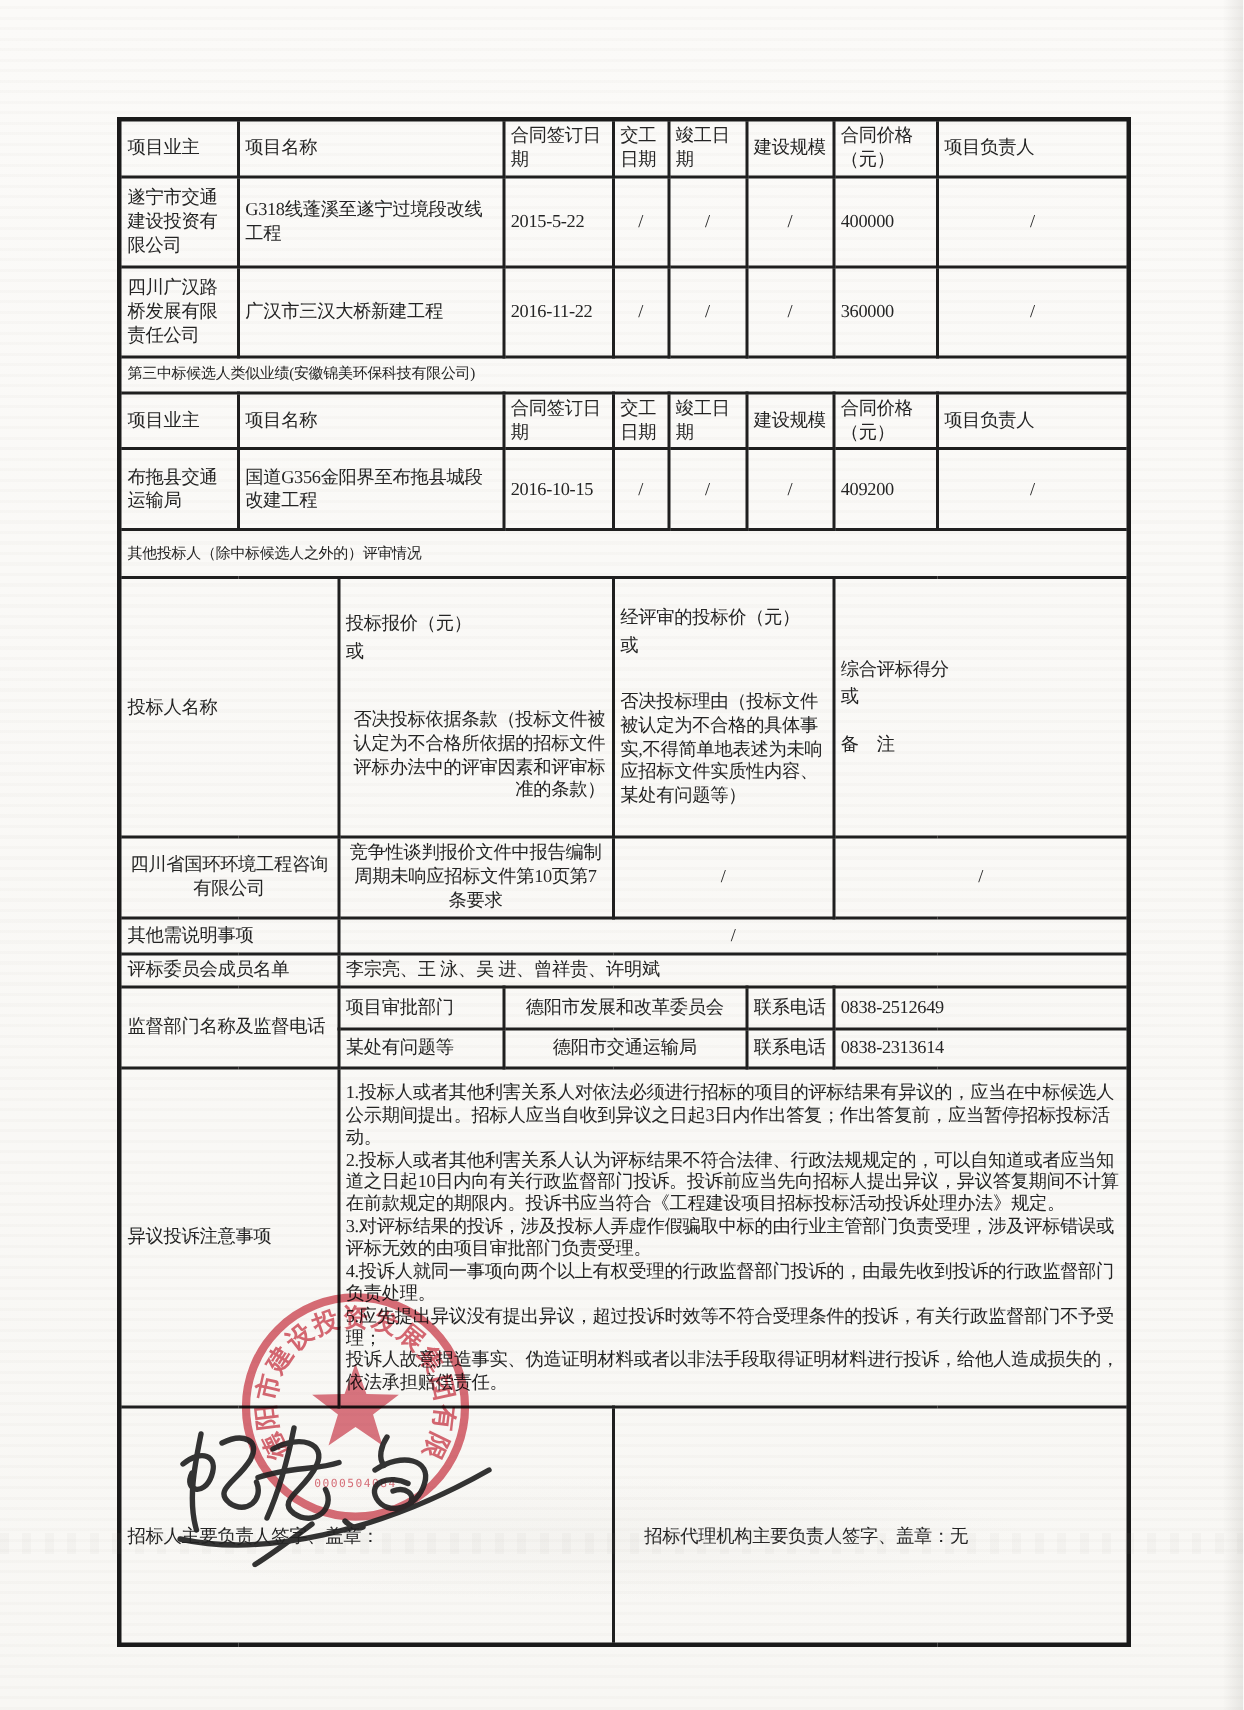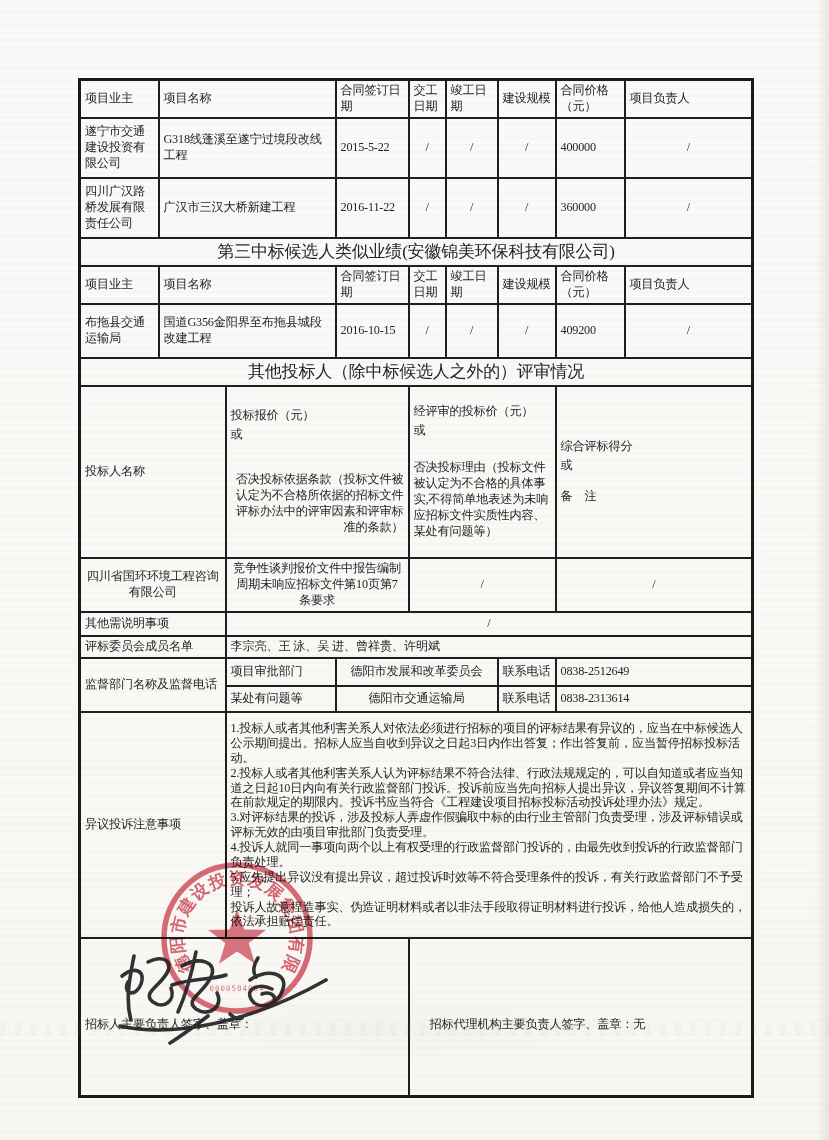--- a/index.html
+++ b/index.html
@@ -33,21 +33,21 @@
   }
   table.doc td{
     border:2px solid #1f1f1f;
     padding:2px 4px;
     vertical-align:middle;
     white-space:pre-line;
     overflow:hidden;
   }
   td.center{text-align:center;}
   td.top{vertical-align:top;}
-  td.sec{text-align:center;font-size:17px;padding:1px 2px;}
+  td.sec{text-align:left;font-size:10px;padding:1px 2px;}
   td.obj{line-height:1.22;padding:3px 6px 2px 6px;}
   .orgap1{display:block;margin-top:13px;text-align:right;}
   .orgap2{display:block;margin-top:5px;}
   .orgap3{display:block;}
   td.committee{padding-left:32px;}
   td.phoneval{padding-left:14px;}
   .seal{position:absolute;left:157px;top:858px;width:160px;height:160px;z-index:5;
         mix-blend-mode:multiply;opacity:.92;}
   .sig{position:absolute;left:112px;top:940px;width:230px;height:105px;z-index:6;}
   .footer-label{display:inline-block;}
@@ -123,21 +123,21 @@
       <td>布拖县交通运输局</td>
       <td colspan="2">国道G356金阳界至布拖县城段改建工程</td>
       <td>2016-10-15</td>
       <td class="center">/</td>
       <td class="center">/</td>
       <td class="center">/</td>
       <td>409200</td>
       <td class="center">/</td>
     </tr>
 
-    <tr style="height:20px">
+    <tr style="height:32px">
       <td colspan="9" class="sec">其他投标人（除中标候选人之外的）评审情况</td>
     </tr>
 
     <tr style="height:110px">
       <td colspan="2">投标人名称</td>
       <td colspan="2" class="top">
         <span>投标报价（元）</span>
         <span style="display:block;margin-top:3px;">或</span>
         <span class="orgap1">否决投标依据条款（投标文件被认定为不合格所依据的招标文件评标办法中的评审因素和评审标准的条款）</span>
       </td>

